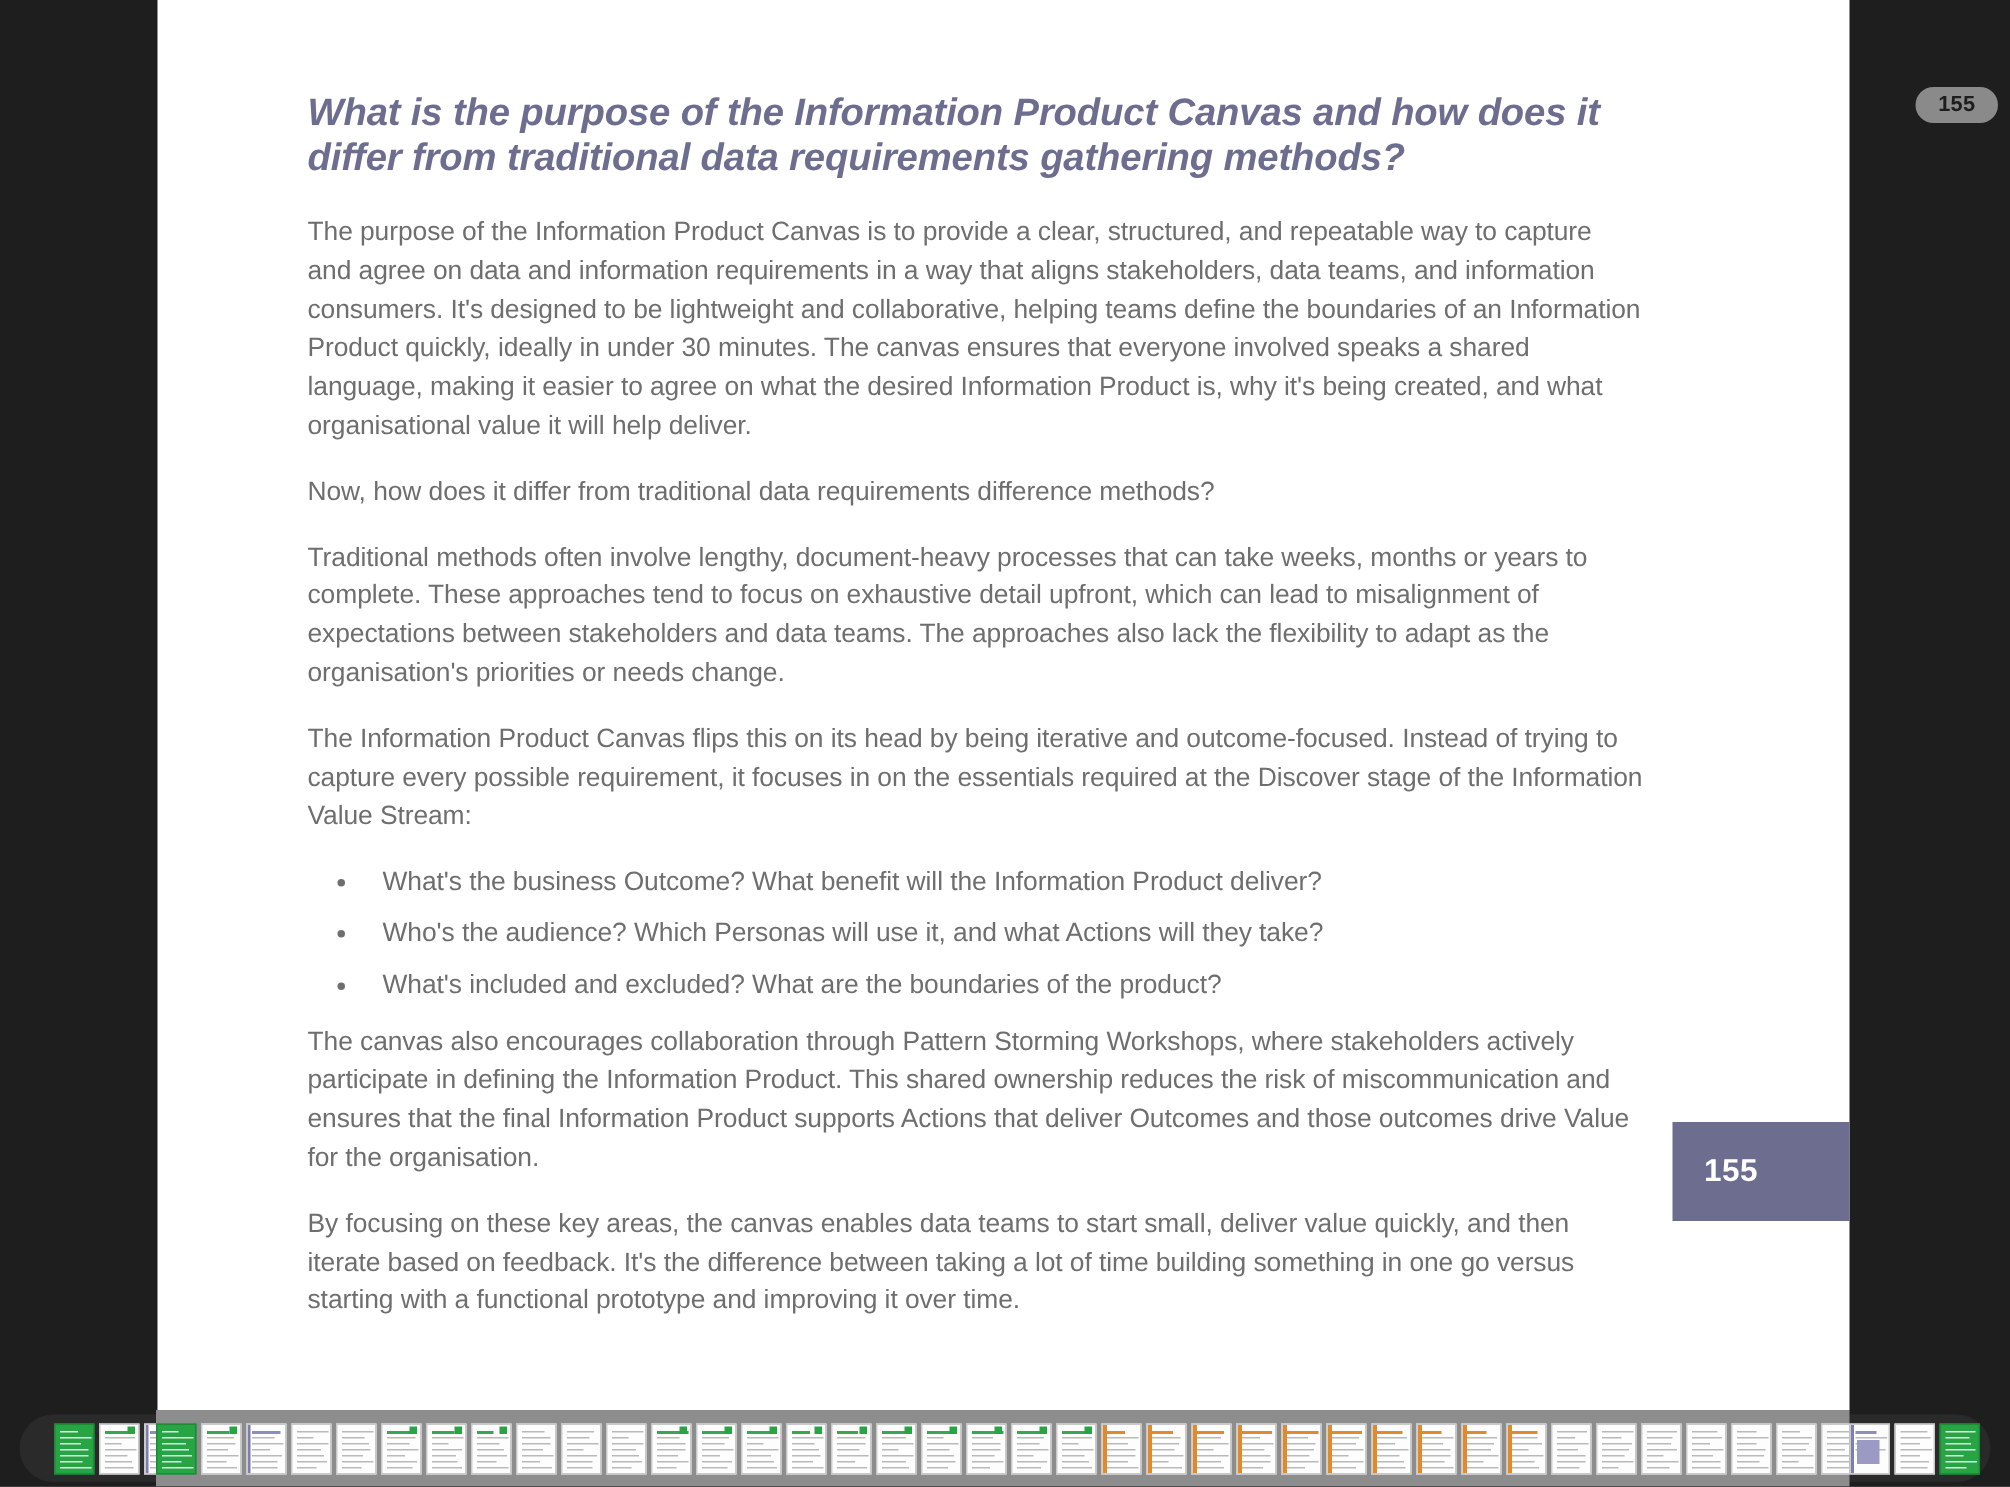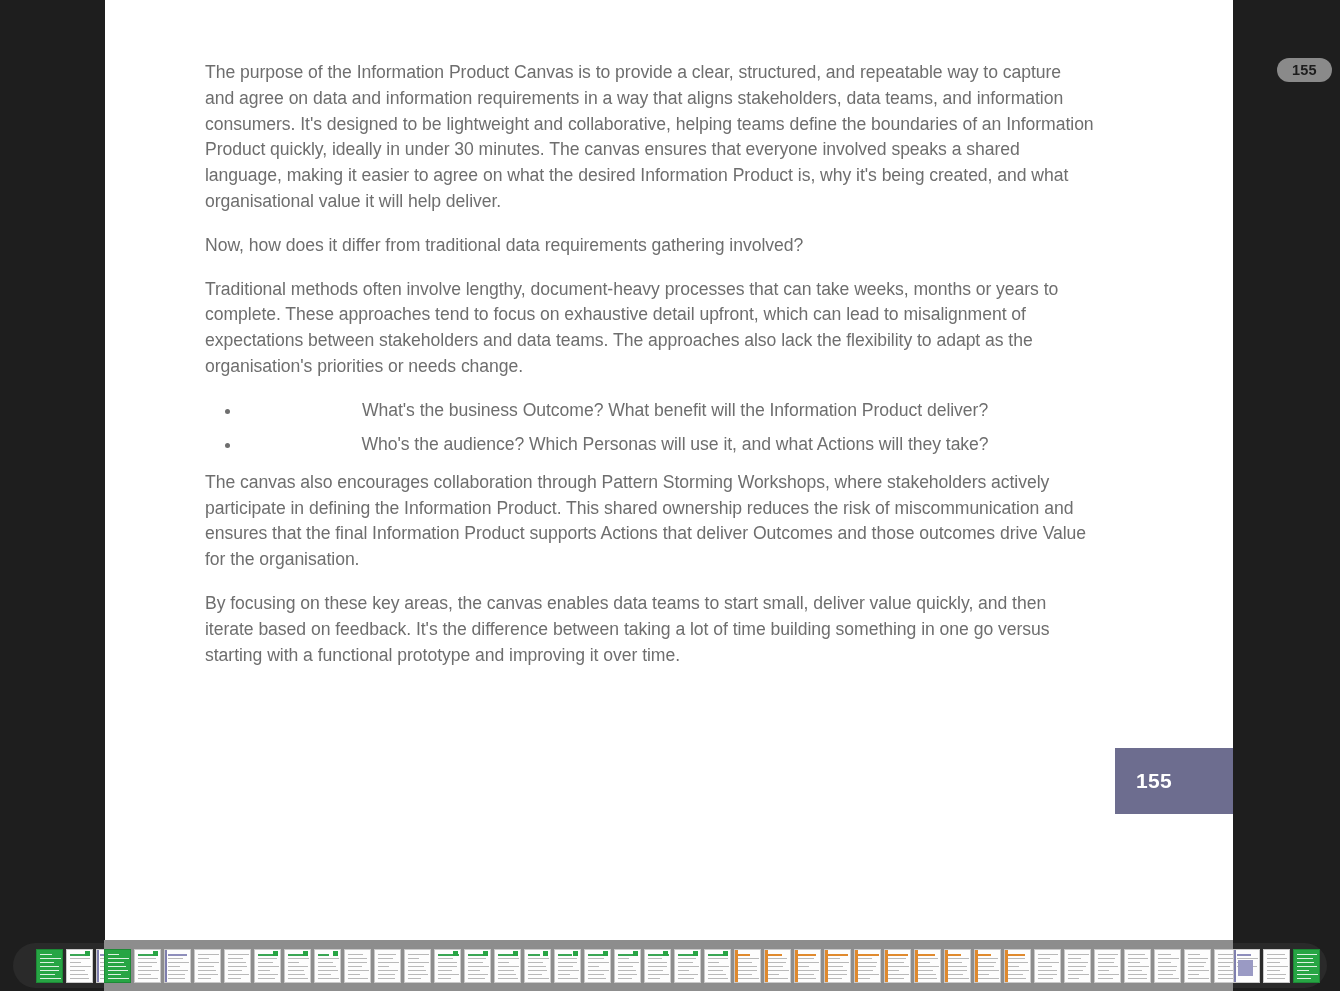--- a/index.html
+++ b/index.html
@@ -60,21 +60,20 @@
     list-style: none;
   }
   .doc-list li {
     position: relative;
     color: #6e6e6e;
     font-size: 17.6px;
     line-height: 25.8px;
     padding-left: 50px;
     margin-bottom: 8.5px;
     letter-spacing: -0.05px;
-    text-align: center;
   }
   .doc-list li::before {
     content: "";
     position: absolute;
     left: 20px;
     top: 11px;
     width: 5px;
     height: 5px;
     border-radius: 50%;
     background: #6e6e6e;
@@ -213,28 +212,31 @@
   }
 </style>
 </head>
 <body>
 
 <div id="app">
 
   <div id="page">
     <div id="content">
 
+      <div class="doc-heading">What is the purpose of the Information Product Canvas and how does it differ from traditional data requirements gathering methods?</div>
 
       <p class="doc-p">The purpose of the Information Product Canvas is to provide a clear, structured, and repeatable way to capture and agree on data and information requirements in a way that aligns stakeholders, data teams, and information consumers. It's designed to be lightweight and collaborative, helping teams define the boundaries of an Information Product quickly, ideally in under 30 minutes. The canvas ensures that everyone involved speaks a shared language, making it easier to agree on what the desired Information Product is, why it's being created, and what organisational value it will help deliver.</p>
-      <p class="doc-p">Now, how does it differ from traditional data requirements gathering involved?</p>
+      <p class="doc-p">Now, how does it differ from traditional data requirements difference methods?</p>
       <p class="doc-p">Traditional methods often involve lengthy, document-heavy processes that can take weeks, months or years to complete. These approaches tend to focus on exhaustive detail upfront, which can lead to misalignment of expectations between stakeholders and data teams. The approaches also lack the flexibility to adapt as the organisation's priorities or needs change.</p>
+      <p class="doc-p">The Information Product Canvas flips this on its head by being iterative and outcome-focused. Instead of trying to capture every possible requirement, it focuses in on the essentials required at the Discover stage of the Information Value Stream:</p>
 
       <ul class="doc-list">
         <li>What's the business Outcome? What benefit will the Information Product deliver?</li>
         <li>Who's the audience? Which Personas will use it, and what Actions will they take?</li>
+        <li>What's included and excluded? What are the boundaries of the product?</li>
       </ul>
 
       <p class="doc-p">The canvas also encourages collaboration through Pattern Storming Workshops, where stakeholders actively participate in defining the Information Product. This shared ownership reduces the risk of miscommunication and ensures that the final Information Product supports Actions that deliver Outcomes and those outcomes drive Value for the organisation.</p>
       <p class="doc-p">By focusing on these key areas, the canvas enables data teams to start small, deliver value quickly, and then iterate based on feedback. It's the difference between taking a lot of time building something in one go versus starting with a functional prototype and improving it over time.</p>
     </div>
 
   </div>
 
   <div id="page-overlay">
     <span class="num">155</span>

